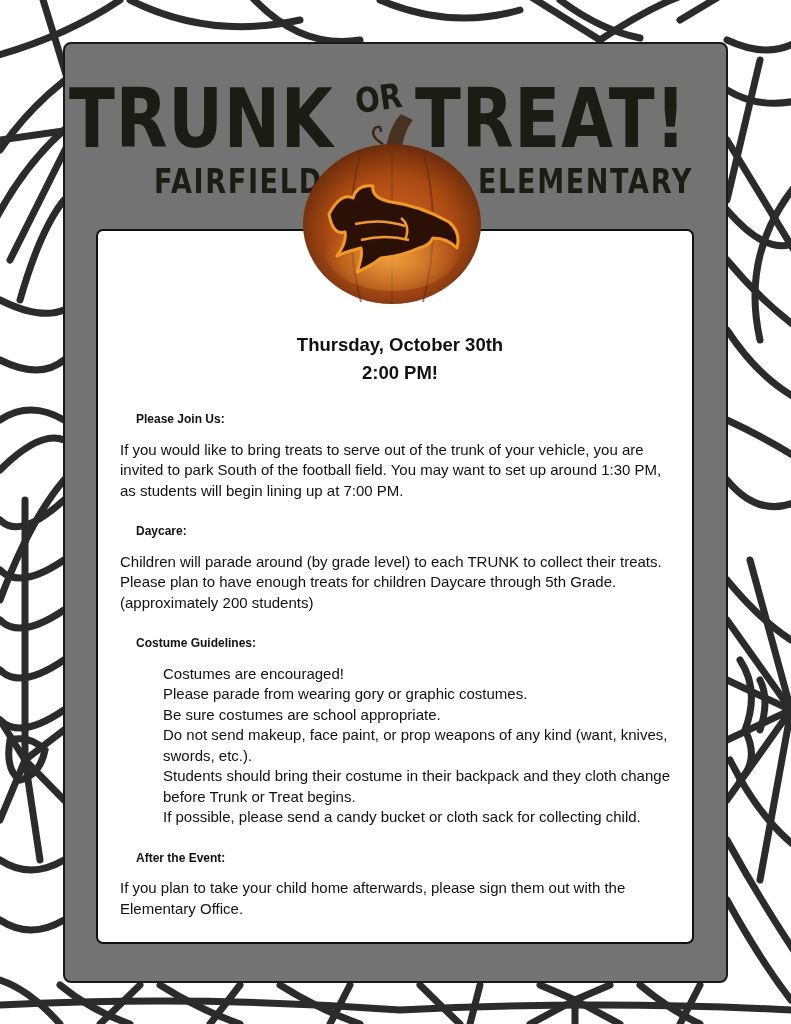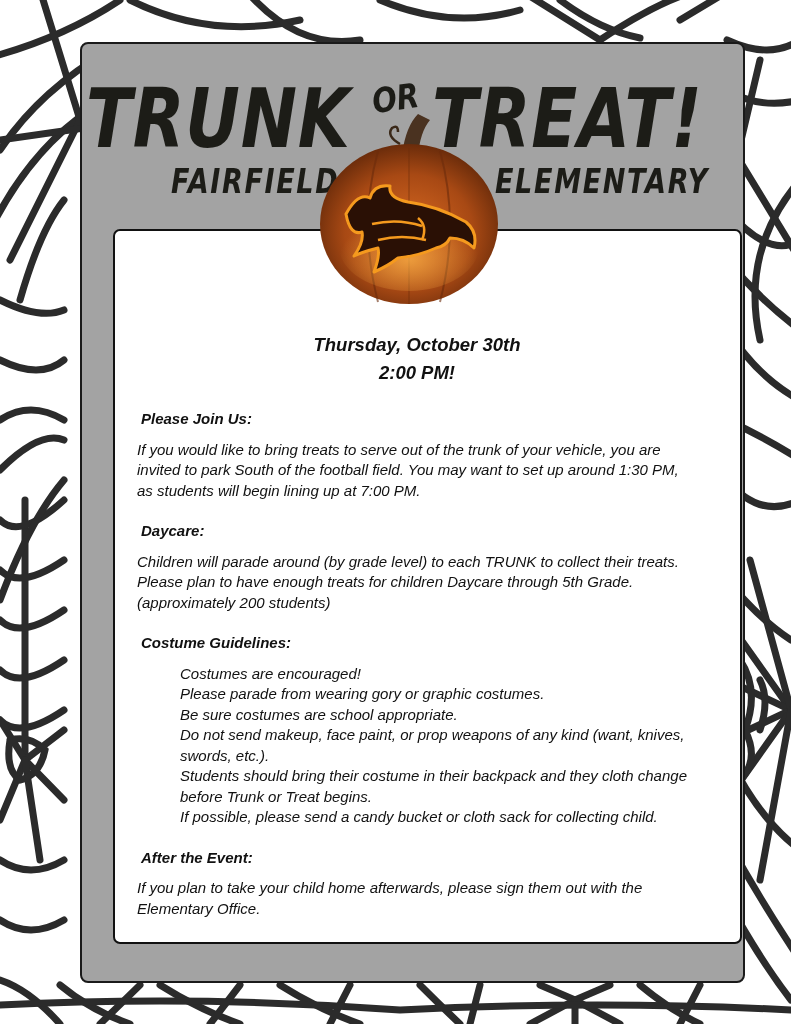--- a/index.html
+++ b/index.html
@@ -4,22 +4,22 @@
 <style>
   html, body { margin: 0; padding: 0; }
   body {
     width: 791px; height: 1024px; position: relative; overflow: hidden;
     background: #ffffff;
     font-family: "Liberation Sans", sans-serif;
     color: #111111;
   }
   .web-bg { position: absolute; left: 0; top: 0; width: 791px; height: 1024px; z-index: 0; }
   .outer-card {
-    position: absolute; left: 80px; top: 42px; width: 661px; height: 937px;
-    background: #a3a3a3; border: 2px solid #1a1a1a; border-radius: 8px; z-index: 1; font-style: italic;
+    position: absolute; left: 63px; top: 42px; width: 661px; height: 937px;
+    background: #737373; border: 2px solid #1a1a1a; border-radius: 8px; z-index: 1;
   }
   .title-row {
     position: absolute; left: 0; top: 30px; width: 100%; height: 90px;
   }
   .title-word {
     position: absolute; top: 4px;
     font-family: "DejaVu Sans", sans-serif; font-weight: bold;
     font-size: 82px; line-height: 82px; color: #1c1c17;
     letter-spacing: 1px;
     transform: scaleX(0.82) scaleY(1.0);
@@ -34,33 +34,33 @@
   .subtitle {
     position: absolute; top: 120px;
     font-family: "DejaVu Sans", sans-serif; font-weight: bold;
     font-size: 33px; line-height: 36px; color: #1c1c17; letter-spacing: 2px;
     transform: scaleX(0.82); transform-origin: left top;
   }
   .sub-left { left: 89px; }
   .sub-right { left: 413px; }
   .inner-box {
     position: absolute; left: 31px; top: 185px; width: 594px; height: 711px;
-    border: 2.5px solid #111; border-radius: 7px; background: #fff; padding-left: 31px;
+    border: 2.5px solid #111; border-radius: 7px; background: #fff;
   }
   .pumpkin {
     position: absolute; left: 236px; top: 62px; width: 182px; height: 200px; z-index: 3;
   }
   .content {
     position: absolute; left: 22px; top: 100px; width: 560px;
     font-size: 15px; line-height: 20.5px; color: #111;
   }
   .date-line {
     text-align: center; font-weight: bold; font-size: 18.5px; line-height: 28px; margin: 0;
   }
-  .section-head { font-weight: bold; font-size: 15px; margin: 20px 0 10px 4px; }
+  .section-head { font-weight: bold; font-size: 12px; margin: 20px 0 10px 16px; }
   .section-head.first { margin-top: 22px; }
   .para { margin: 0; }
   .line { display: block; margin-left: 43px; }
 </style>
 </head>
 <body>
 
 <svg class="web-bg" viewBox="0 0 791 1024" xmlns="http://www.w3.org/2000/svg">
   <g fill="none" stroke="#2b2b2b" stroke-width="7" stroke-linecap="round">
 

